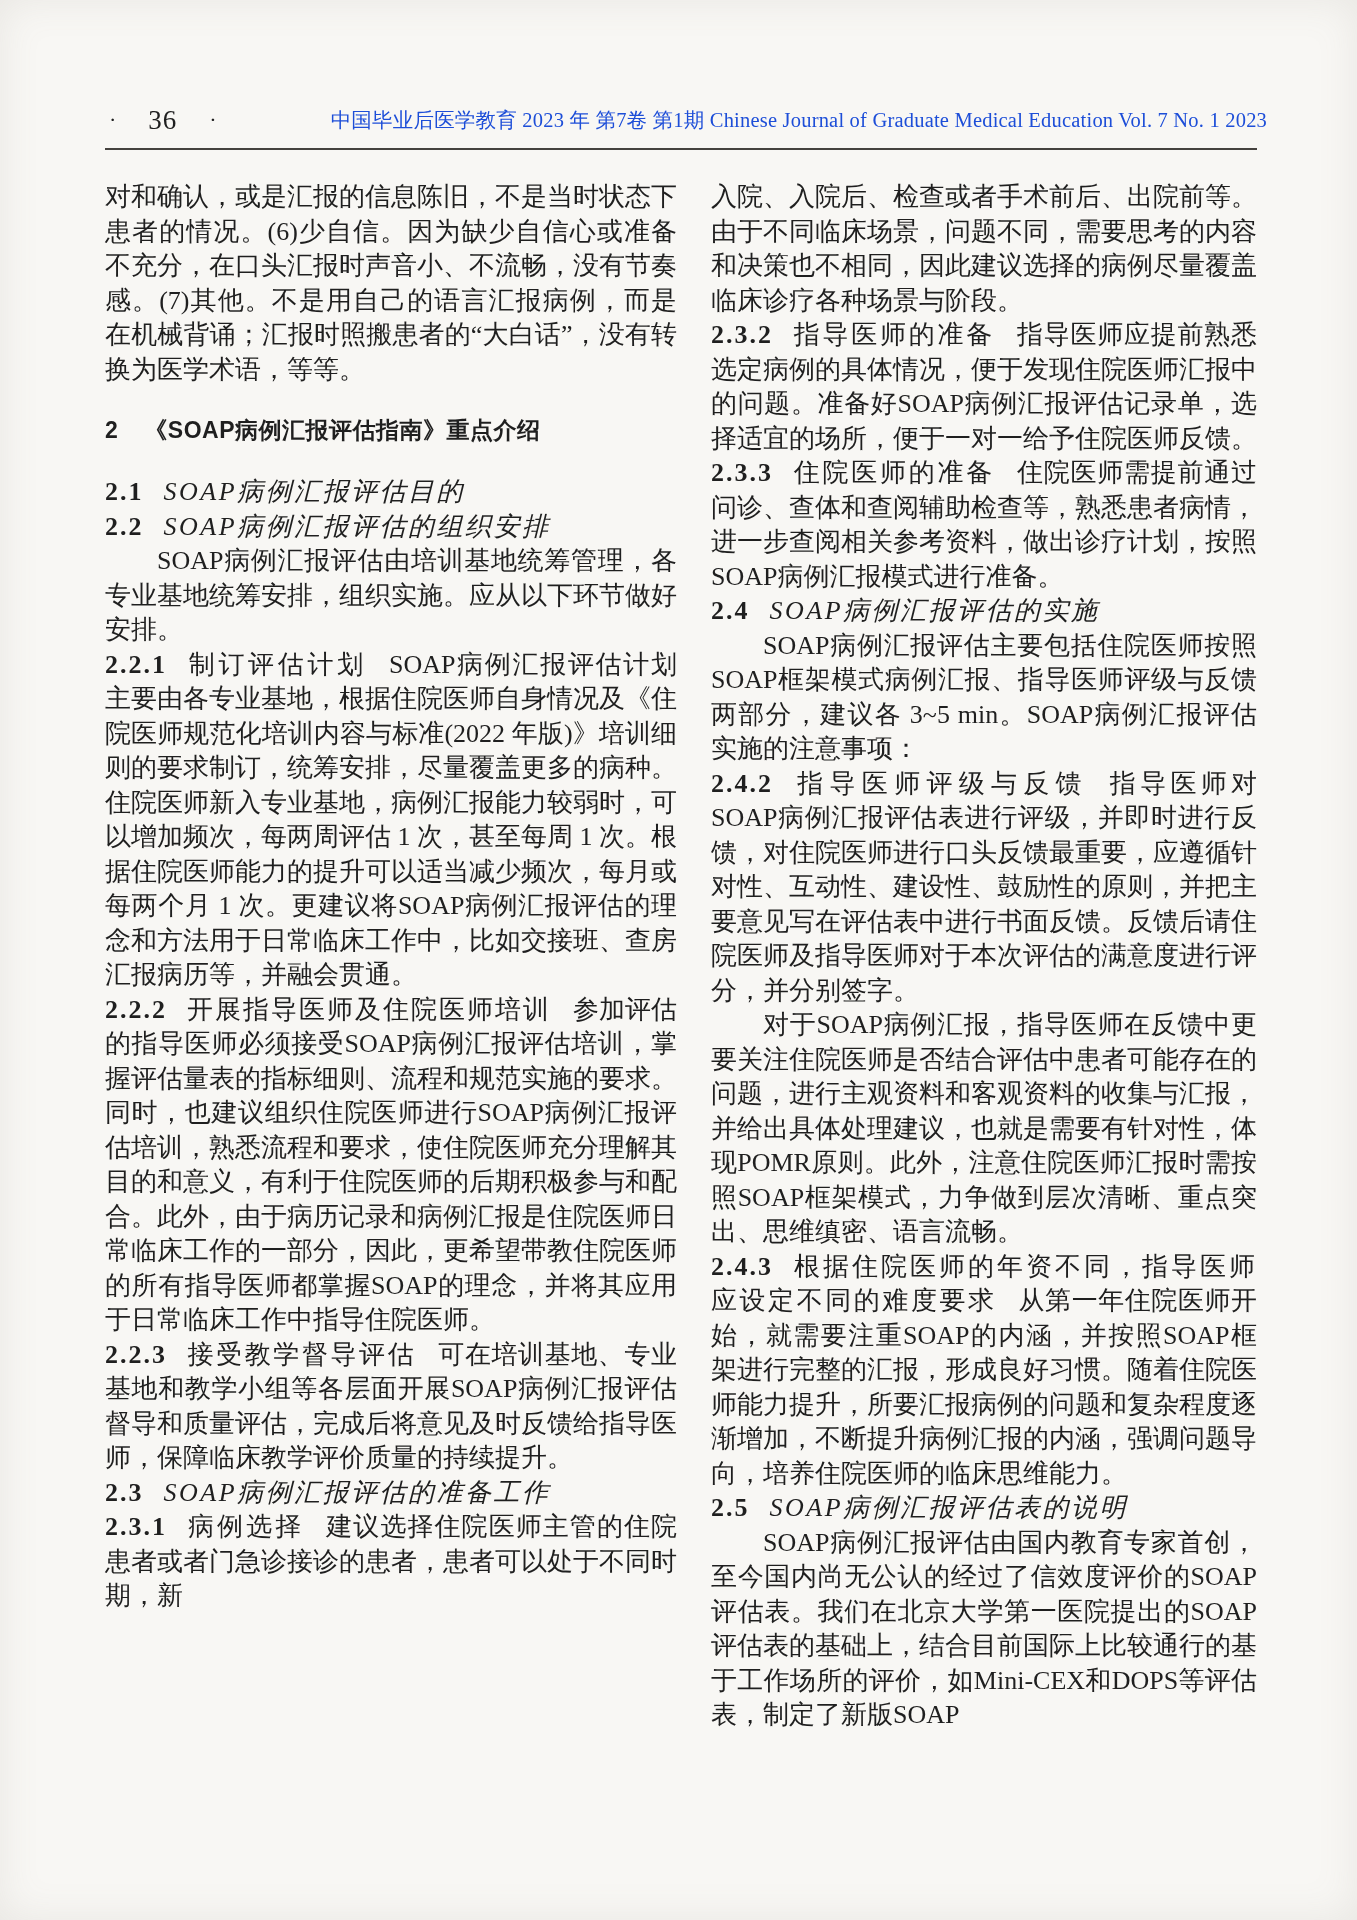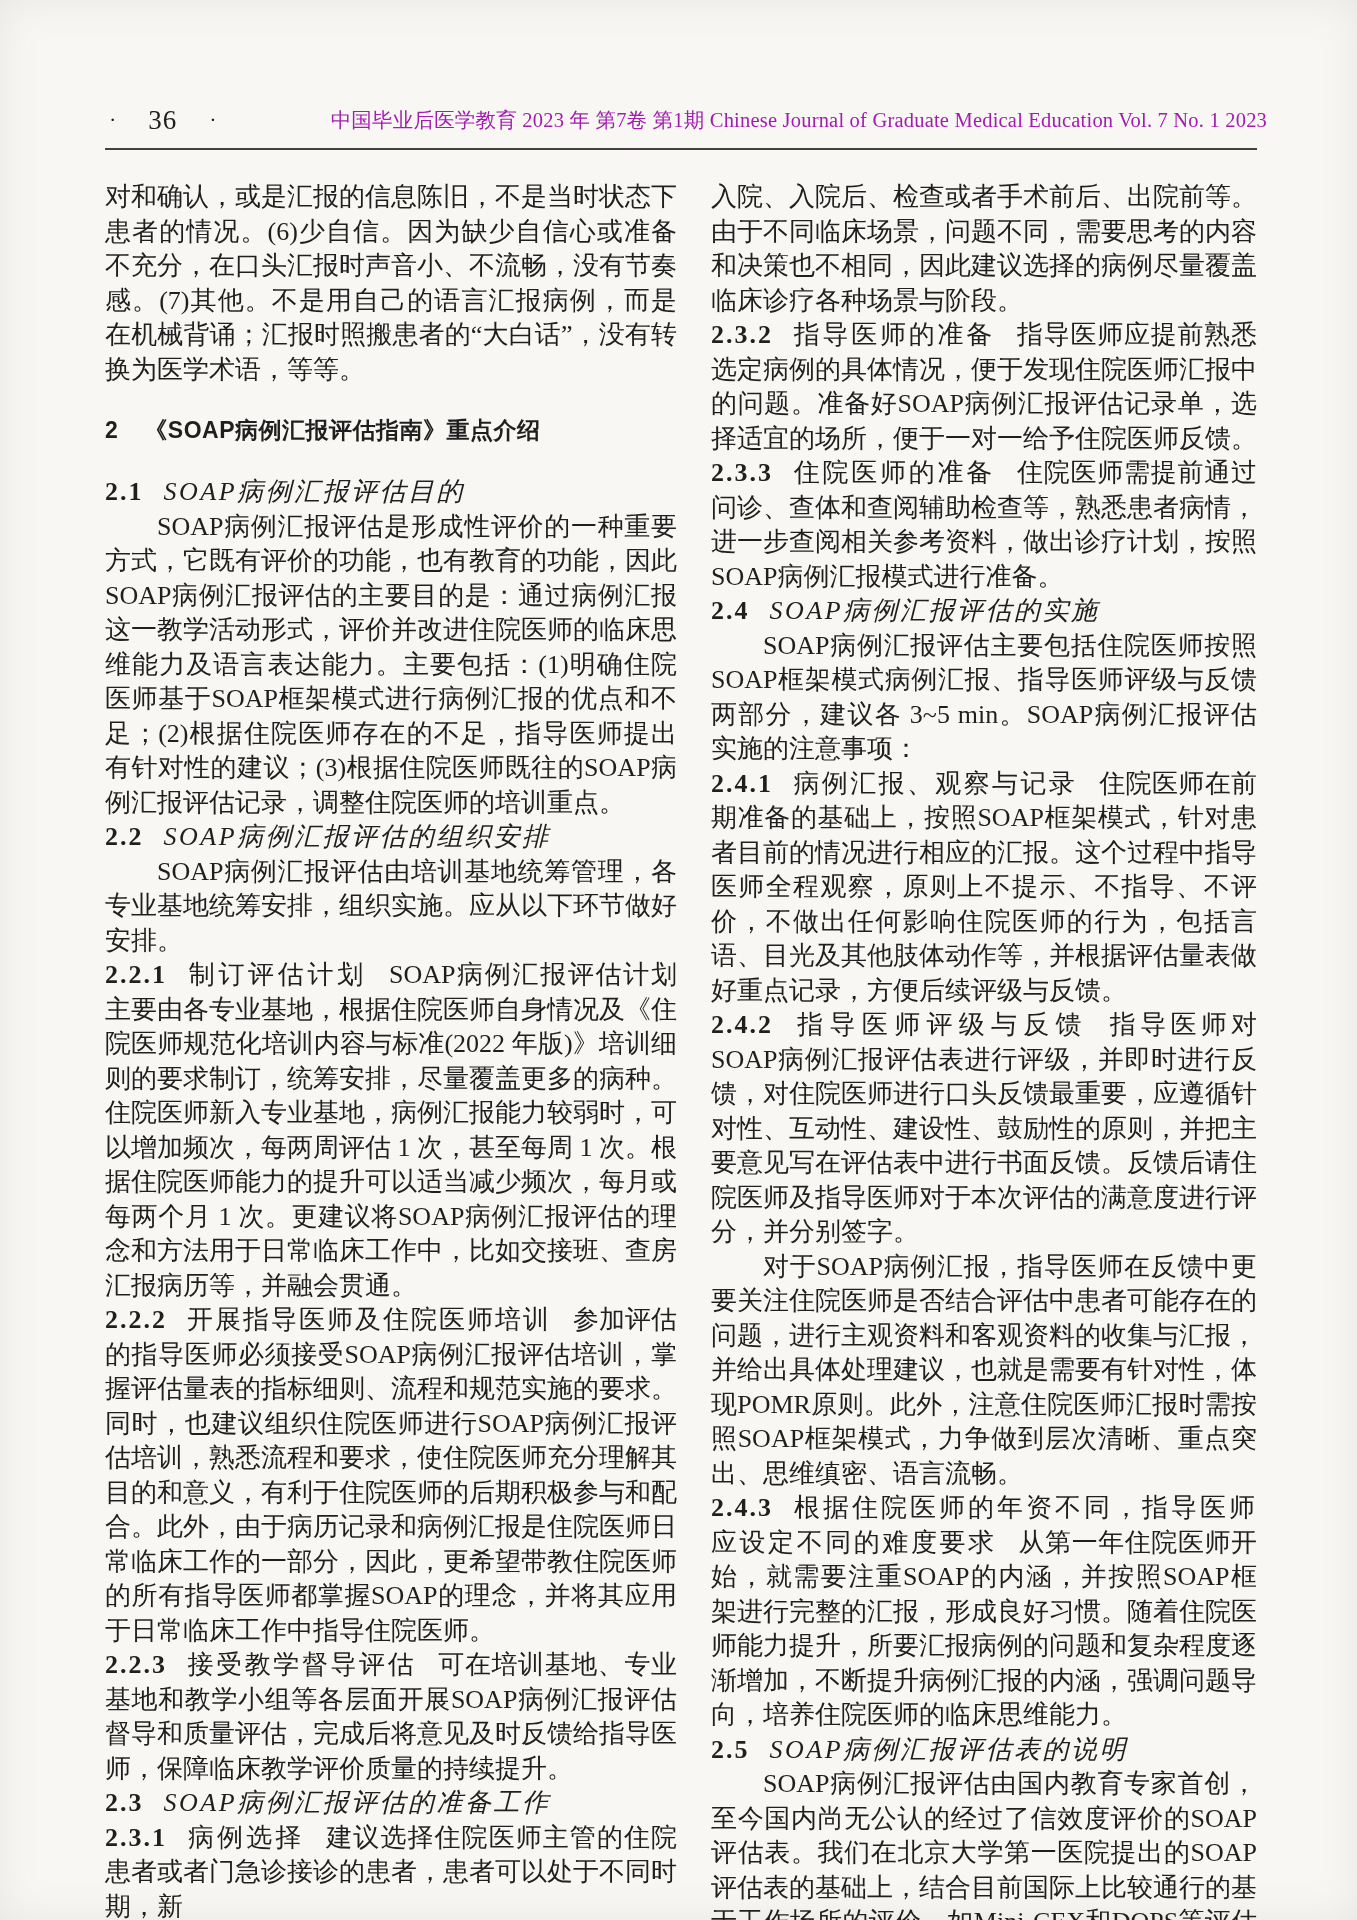--- a/index.html
+++ b/index.html
@@ -17,21 +17,21 @@
     position:absolute;left:105px;top:92px;width:1152px;height:58px;
     display:flex;align-items:center;
     border-bottom:2px solid #45423e;
     box-sizing:border-box;
   }
   .pageno{display:inline-flex;align-items:center;font-size:27px;}
   .pageno .dot{font-size:22px;padding:0 4px;}
   .pageno .num{padding:0 28px;letter-spacing:1px;}
   .journal{
     margin-left:110px;flex:1;
-    font-size:20.5px;color:#a21caf;white-space:nowrap;
+    font-size:20.5px;color:#1d4ed8;white-space:nowrap;
     letter-spacing:0.2px;
   }
   
   .col{
     position:absolute;top:180px;
     font-size:26px;line-height:34.5px;
     text-align:justify;
   }
   .col-left{left:105px;width:572px;}
   .col-right{left:711px;width:546px;}
@@ -72,21 +72,20 @@
     <p>对和确认，或是汇报的信息陈旧，不是当时状态下患者的情况。(6)少自信。因为缺少自信心或准备不充分，在口头汇报时声音小、不流畅，没有节奏感。(7)其他。不是用自己的语言汇报病例，而是在机械背诵；汇报时照搬患者的“大白话”，没有转换为医学术语，等等。</p>
 
     <p class="h1">
       <span class="hnum">2</span><span>《SOAP病例汇报评估指南》重点介绍</span>
     </p>
 
     <p class="h2line">
       <span class="numb">2.1</span><span class="ktitle">SOAP病例汇报评估目的</span>
     </p>
 
-    <p class="indent">SOAP病例汇报评估是形成性评价的一种重要方式，它既有评价的功能，也有教育的功能，因此SOAP病例汇报评估的主要目的是：通过病例汇报这一教学活动形式，评价并改进住院医师的临床思维能力及语言表达能力。主要包括：(1)明确住院医师基于SOAP框架模式进行病例汇报的优点和不足；(2)根据住院医师存在的不足，指导医师提出有针对性的建议；(3)根据住院医师既往的SOAP病例汇报评估记录，调整住院医师的培训重点。</p>
 
     <p class="h2line">
       <span class="numb">2.2</span><span class="ktitle">SOAP病例汇报评估的组织安排</span>
     </p>
 
     <p class="indent">SOAP病例汇报评估由培训基地统筹管理，各专业基地统筹安排，组织实施。应从以下环节做好安排。</p>
 
     <p class="h3p">
       <span class="numb">2.2.1</span><span class="runin">制订评估计划</span><span>SOAP病例汇报评估计划主要由各专业基地，根据住院医师自身情况及《住院医师规范化培训内容与标准(2022 年版)》培训细则的要求制订，统筹安排，尽量覆盖更多的病种。住院医师新入专业基地，病例汇报能力较弱时，可以增加频次，每两周评估 1 次，甚至每周 1 次。根据住院医师能力的提升可以适当减少频次，每月或每两个月 1 次。更建议将SOAP病例汇报评估的理念和方法用于日常临床工作中，比如交接班、查房汇报病历等，并融会贯通。</span>
     </p>
@@ -120,23 +119,20 @@
     <p class="h3p">
       <span class="numb">2.3.3</span><span class="runin">住院医师的准备</span><span>住院医师需提前通过问诊、查体和查阅辅助检查等，熟悉患者病情，进一步查阅相关参考资料，做出诊疗计划，按照SOAP病例汇报模式进行准备。</span>
     </p>
 
     <p class="h2line">
       <span class="numb">2.4</span><span class="ktitle">SOAP病例汇报评估的实施</span>
     </p>
 
     <p class="indent">SOAP病例汇报评估主要包括住院医师按照SOAP框架模式病例汇报、指导医师评级与反馈两部分，建议各 3~5 min。SOAP病例汇报评估实施的注意事项：</p>
 
-    <p class="h3p">
-      <span class="numb">2.4.1</span><span class="runin">病例汇报、观察与记录</span><span>住院医师在前期准备的基础上，按照SOAP框架模式，针对患者目前的情况进行相应的汇报。这个过程中指导医师全程观察，原则上不提示、不指导、不评价，不做出任何影响住院医师的行为，包括言语、目光及其他肢体动作等，并根据评估量表做好重点记录，方便后续评级与反馈。</span>
-    </p>
 
     <p class="h3p">
       <span class="numb">2.4.2</span><span class="runin">指导医师评级与反馈</span><span>指导医师对SOAP病例汇报评估表进行评级，并即时进行反馈，对住院医师进行口头反馈最重要，应遵循针对性、互动性、建设性、鼓励性的原则，并把主要意见写在评估表中进行书面反馈。反馈后请住院医师及指导医师对于本次评估的满意度进行评分，并分别签字。</span>
     </p>
 
     <p class="indent">对于SOAP病例汇报，指导医师在反馈中更要关注住院医师是否结合评估中患者可能存在的问题，进行主观资料和客观资料的收集与汇报，并给出具体处理建议，也就是需要有针对性，体现POMR原则。此外，注意住院医师汇报时需按照SOAP框架模式，力争做到层次清晰、重点突出、思维缜密、语言流畅。</p>
 
     <p class="h3p">
       <span class="numb">2.4.3</span><span class="runin">根据住院医师的年资不同，指导医师应设定不同的难度要求</span><span>从第一年住院医师开始，就需要注重SOAP的内涵，并按照SOAP框架进行完整的汇报，形成良好习惯。随着住院医师能力提升，所要汇报病例的问题和复杂程度逐渐增加，不断提升病例汇报的内涵，强调问题导向，培养住院医师的临床思维能力。</span>
     </p>

